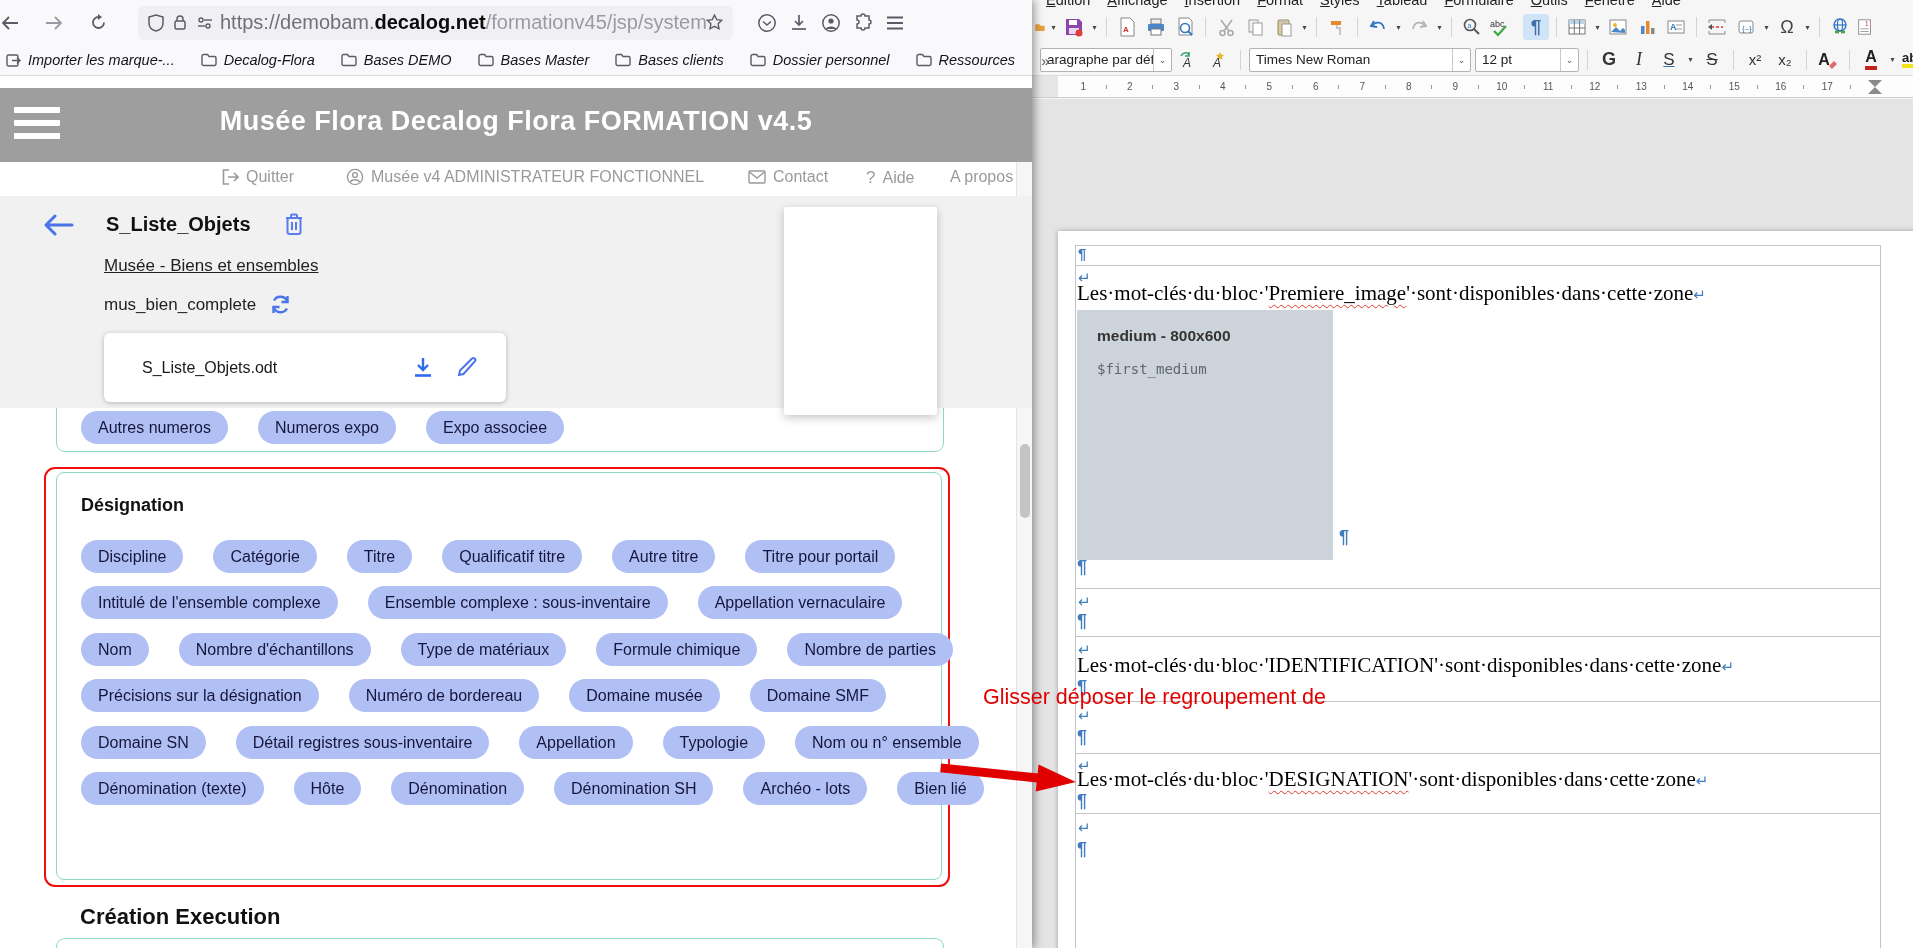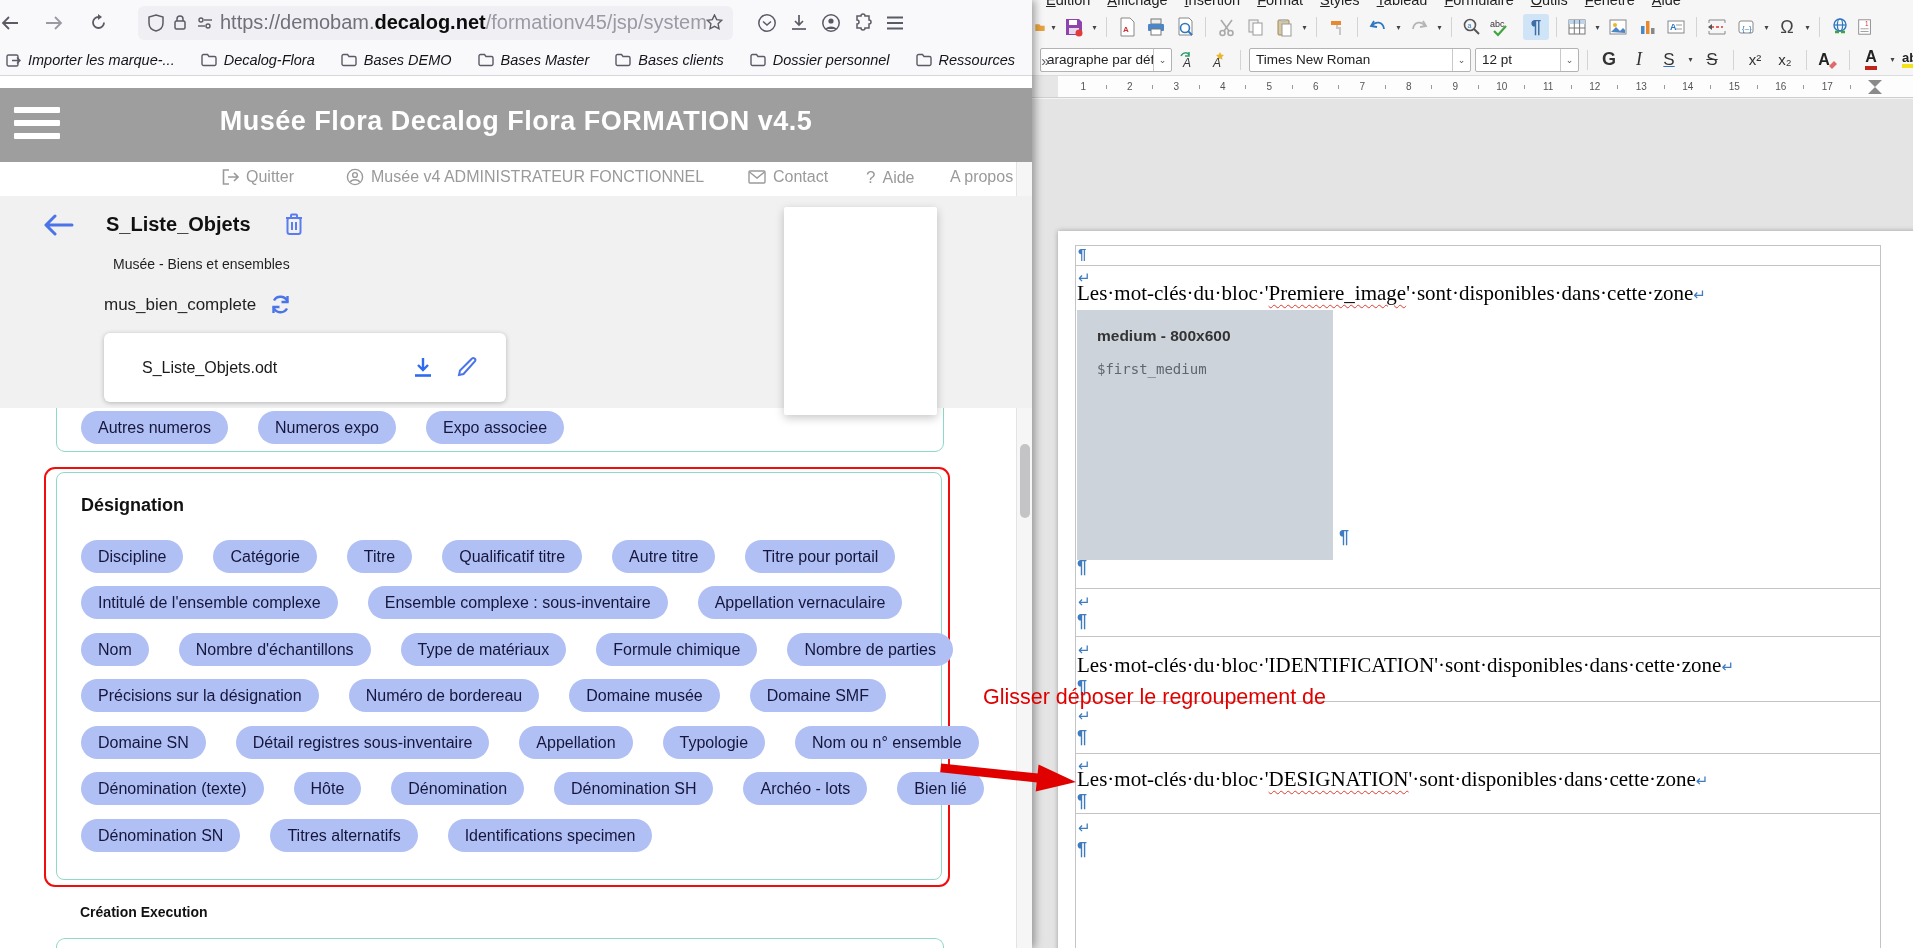--- a/index.html
+++ b/index.html
@@ -84,42 +84,42 @@
   .site-title { position:absolute; left:0; top:18px; width:100%; text-align:center; color:#fff;
                 font-size:27px; font-weight:bold; letter-spacing:.5px; }
   .appmenu { position:absolute; left:0; top:86px; width:100%; height:50px; background:#fff;
              font-size:16px; color:#9a9a9a; }
   .ami { position:absolute; top:6px; display:flex; align-items:center; gap:7px; white-space:nowrap;}
 
   .content { position:absolute; left:0; top:120px; right:0; bottom:0; background:#fff; }
   .grayband { position:absolute; left:0; top:0; width:100%; height:212px; background:#f1f1f2; z-index:1; }
   .backrow { position:absolute; left:44px; top:16px; z-index:2; display:flex; align-items:center; gap:32px;}
   .pg-title { font-size:20px; font-weight:bold; color:#101010; }
-  .subtitle { position:absolute; left:113px; top:60px; font-size:14px; color:#1f1f1f; z-index:2;}
+  .subtitle { position:absolute; left:104px; top:60px; font-size:17px; color:#1f1f1f; z-index:2;text-decoration:underline;}
   .modelrow { position:absolute; left:104px; top:98px; z-index:2; display:flex; align-items:center; gap:14px;
               font-size:17px; color:#1f1f1f; }
   .filecard { position:absolute; left:104px; top:137px; width:402px; height:69px; background:#fff;
               border-radius:6px; box-shadow:0 1px 5px rgba(0,0,0,.25); z-index:3;
               display:flex; align-items:center; padding:0 28px 0 38px; }
   .filecard .fname { font-size:16px; color:#1a1a1a; flex:1; }
   .filecard .ficons { display:flex; gap:22px; }
 
   .tealbox { border:1.5px solid #8fd9c8; border-radius:9px; position:absolute; background:transparent; }
   .tb1 { left:56px; top:178px; width:888px; height:78px; z-index:0; }
   .chiprow { position:absolute; left:24px; display:flex; gap:30px; white-space:nowrap; }
   .chip { background:#b0c0f4; color:#16163c; font-size:16px; padding:7px 17px; border-radius:18px;
           line-height:1.2; display:inline-block; }
   .tb1 .chiprow { top:36px; }
 
   .redbox { position:absolute; left:44px; top:271px; width:906px; height:420px; border:2.5px solid #f20d0d;
             border-radius:11px; z-index:2; }
   .tb2box { position:absolute; left:10px; top:3px; width:886px; height:408px; border:1.5px solid #8fd9c8;
             border-radius:8px; }
   .sec-title { position:absolute; left:24px; font-size:18px; font-weight:bold; color:#111; }
-  .creation { position:absolute; left:80px; top:708px; font-size:14px; font-weight:bold; color:#111; z-index:2;}
+  .creation { position:absolute; left:80px; top:708px; font-size:22px; font-weight:bold; color:#111; z-index:2;}
   .tb3 { left:56px; top:742px; width:888px; height:40px; border-bottom:none; border-radius:9px 9px 0 0; z-index:2;}
 
   .vscroll { position:absolute; right:0px; top:86px; width:16px; bottom:0; background:#f6f6f7;
              border-left:1px solid #e3e3e6; }
   .vthumb { position:absolute; left:3px; top:282px; width:10px; height:74px; background:#c4c4c7; border-radius:5px; }
 
   .floatpanel { position:absolute; left:784px; top:207px; width:153px; height:208px; background:#fff;
                 box-shadow:0 3px 10px rgba(0,0,0,.22); border-radius:2px; z-index:8; }
 
   
@@ -713,25 +713,20 @@
                 <span class="chip">Nom ou n° ensemble</span>
               </div>
             <div class="chiprow" style="top:299px">
                 <span class="chip">Dénomination (texte)</span>
                 <span class="chip">Hôte</span>
                 <span class="chip">Dénomination</span>
                 <span class="chip">Dénomination SH</span>
                 <span class="chip">Archéo - lots</span>
                 <span class="chip">Bien lié</span>
               </div>
-            <div class="chiprow" style="top:346px">
-                <span class="chip">Dénomination SN</span>
-                <span class="chip">Titres alternatifs</span>
-                <span class="chip">Identifications specimen</span>
-              </div>
           </div>
         </div>
 
         <div class="creation">Création Execution</div>
         <div class="tealbox tb3"></div>
       </div>
 
       <div class="vscroll">
         <div class="vthumb"></div>
       </div>

